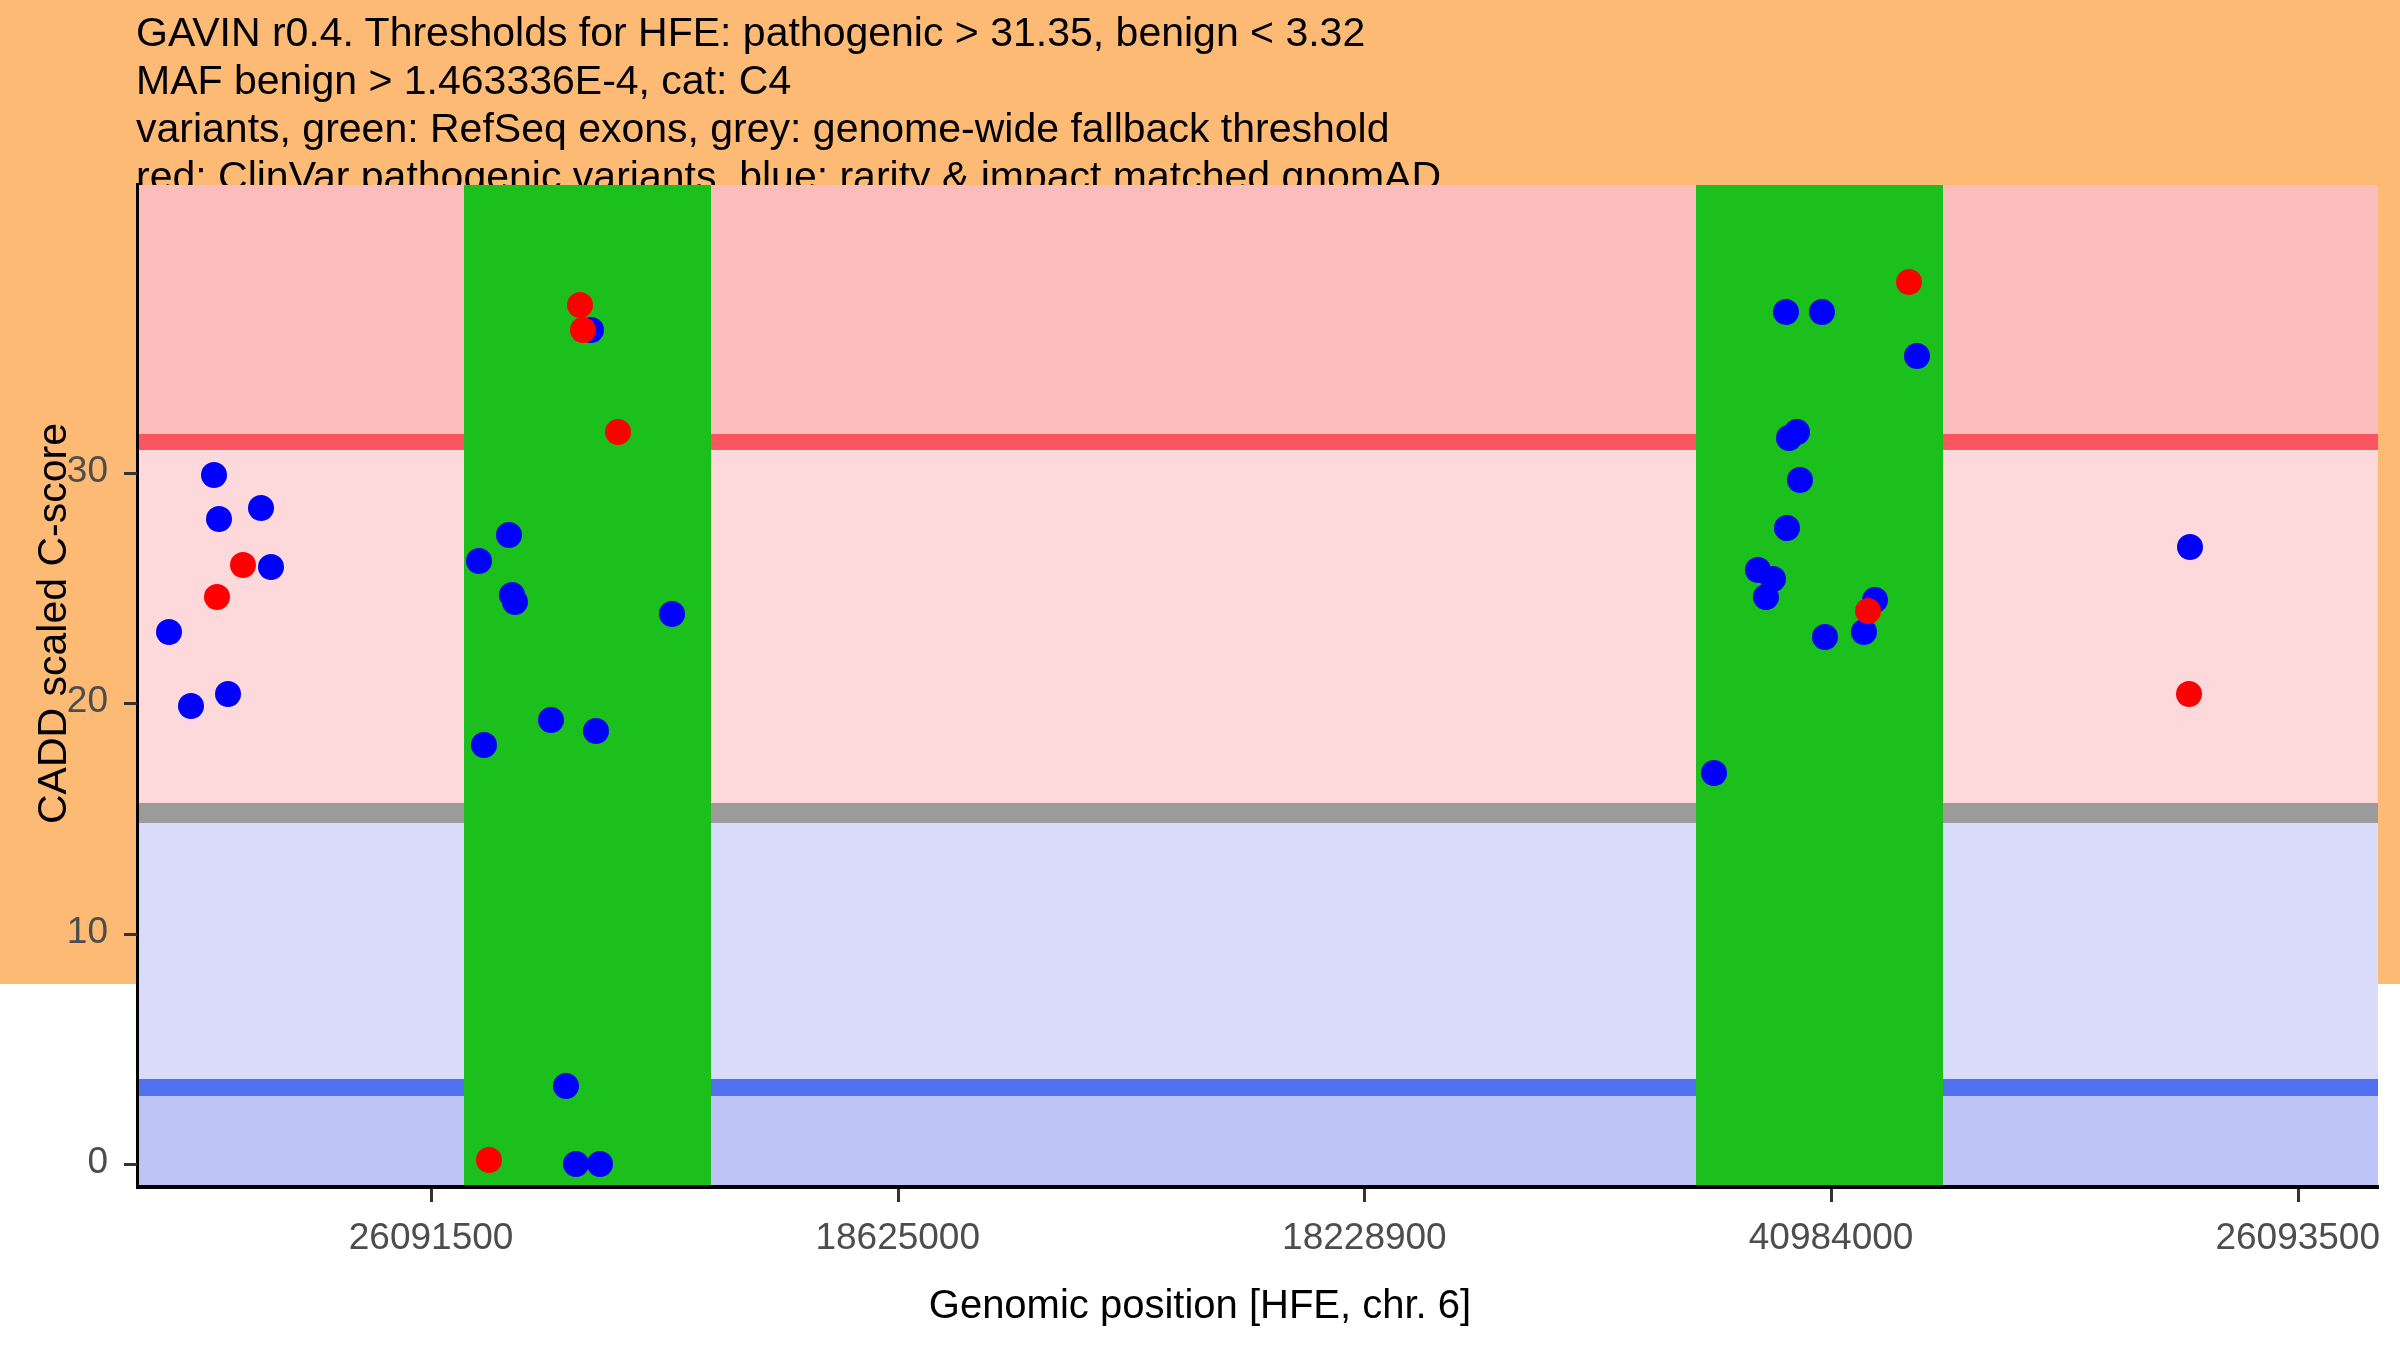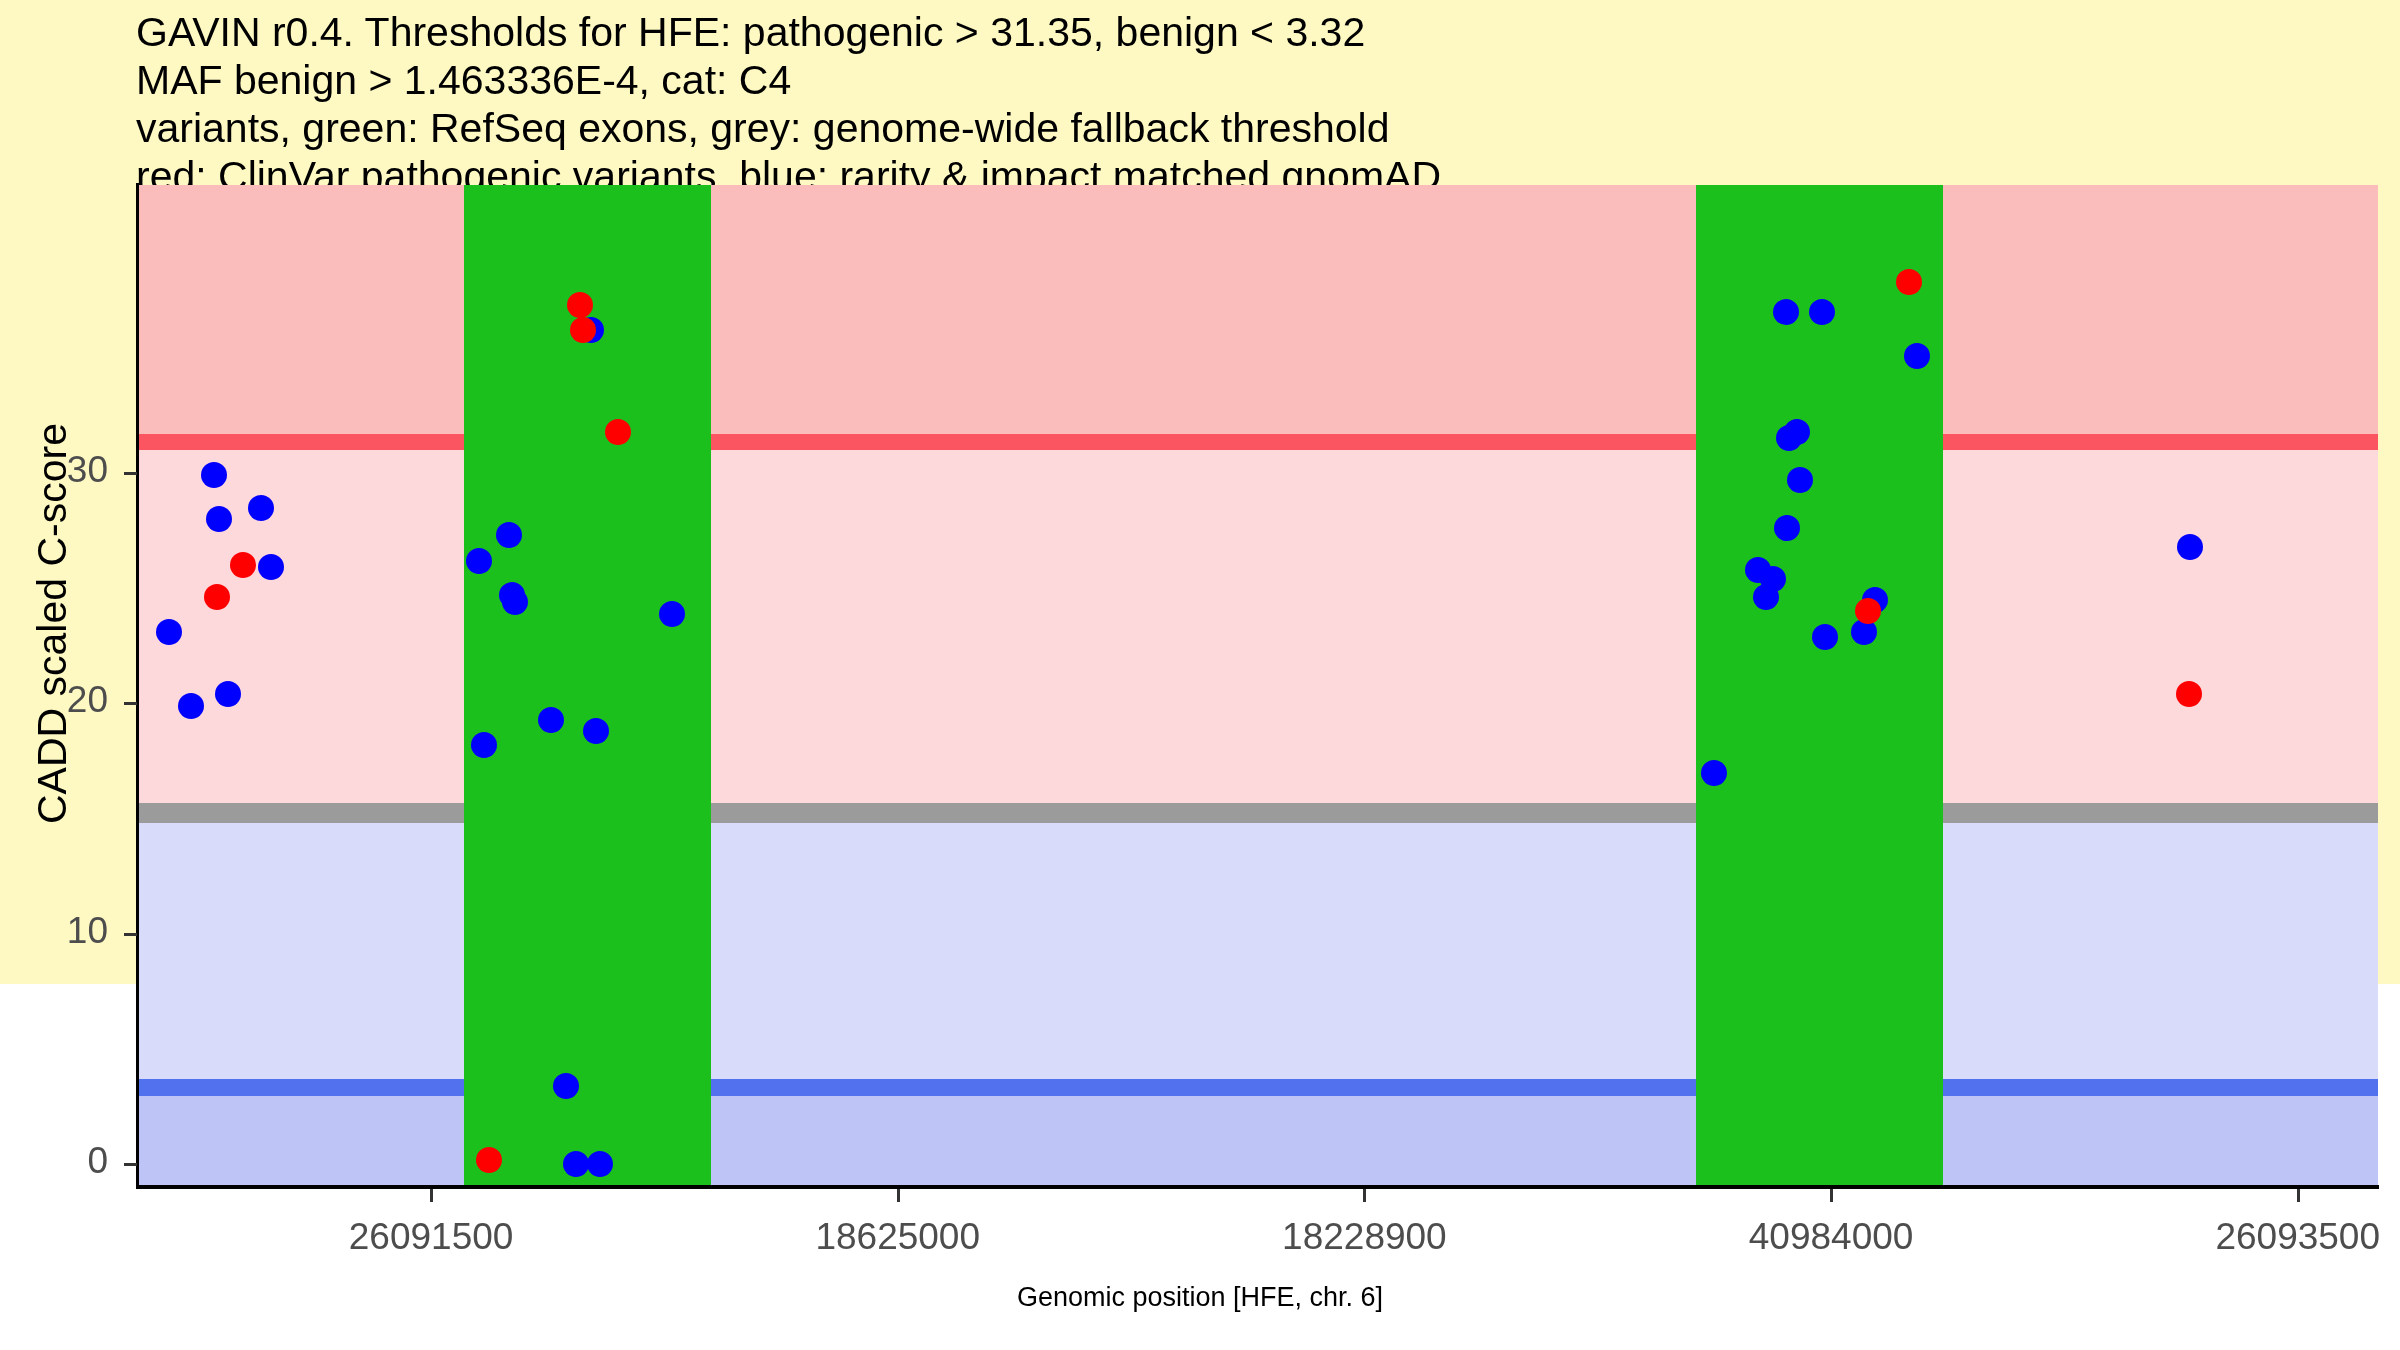--- a/index.html
+++ b/index.html
@@ -1,36 +1,36 @@
 <!DOCTYPE html>
 <html><head>
 <meta charset="utf-8">
 <title>GAVIN CADD plot</title>
 <style>
   html,body{margin:0;padding:0;background:#ffffff;}
   body{width:2400px;height:1350px;font-family:"Liberation Sans",sans-serif;overflow:hidden;}
-  #root{position:relative;width:2400px;height:984px;background:#fef9c3;}
+  #root{position:relative;width:2400px;height:984px;background:#fdba74;}
 
   .title-block{position:absolute;left:136px;top:8px;width:2200px;}
   .title-line{font-size:41px;line-height:48px;color:#000;white-space:pre;}
 
   
   .panel{position:absolute;left:138px;top:185px;width:2240px;height:1000px;background:#ffffff;overflow:hidden;}
   .band{position:absolute;left:0;width:100%;}
   .vband{position:absolute;top:0;height:100%;}
 
   .axis-left{position:absolute;left:136px;top:183px;width:3px;height:1004px;background:#000;}
   .axis-bottom{position:absolute;left:136px;top:1185px;width:2243px;height:4px;background:#000;}
 
   .ytick{position:absolute;width:13px;height:3px;background:#333;}
   .ylabel{position:absolute;font-size:37px;color:#4d4d4d;text-align:right;width:120px;}
   .xtick{position:absolute;width:3px;height:13px;background:#333;}
   .xlabel{position:absolute;font-size:37px;color:#4d4d4d;text-align:center;width:260px;margin-top:9px;}
 
-  .axis-title-x{position:absolute;top:1282px;left:0;width:2400px;text-align:center;font-size:27px;color:#000;}
+  .axis-title-x{position:absolute;top:1282px;left:0;width:2400px;text-align:center;font-size:40px;color:#000;}
   .axis-title-y{position:absolute;font-size:41px;color:#000;left:-298px;top:600px;width:700px;text-align:center;
     transform:rotate(-90deg);transform-origin:center center;}
 
   .pt{position:absolute;border-radius:50%;}
 </style>
 </head>
 <body>
 
 <div id="root">
 

